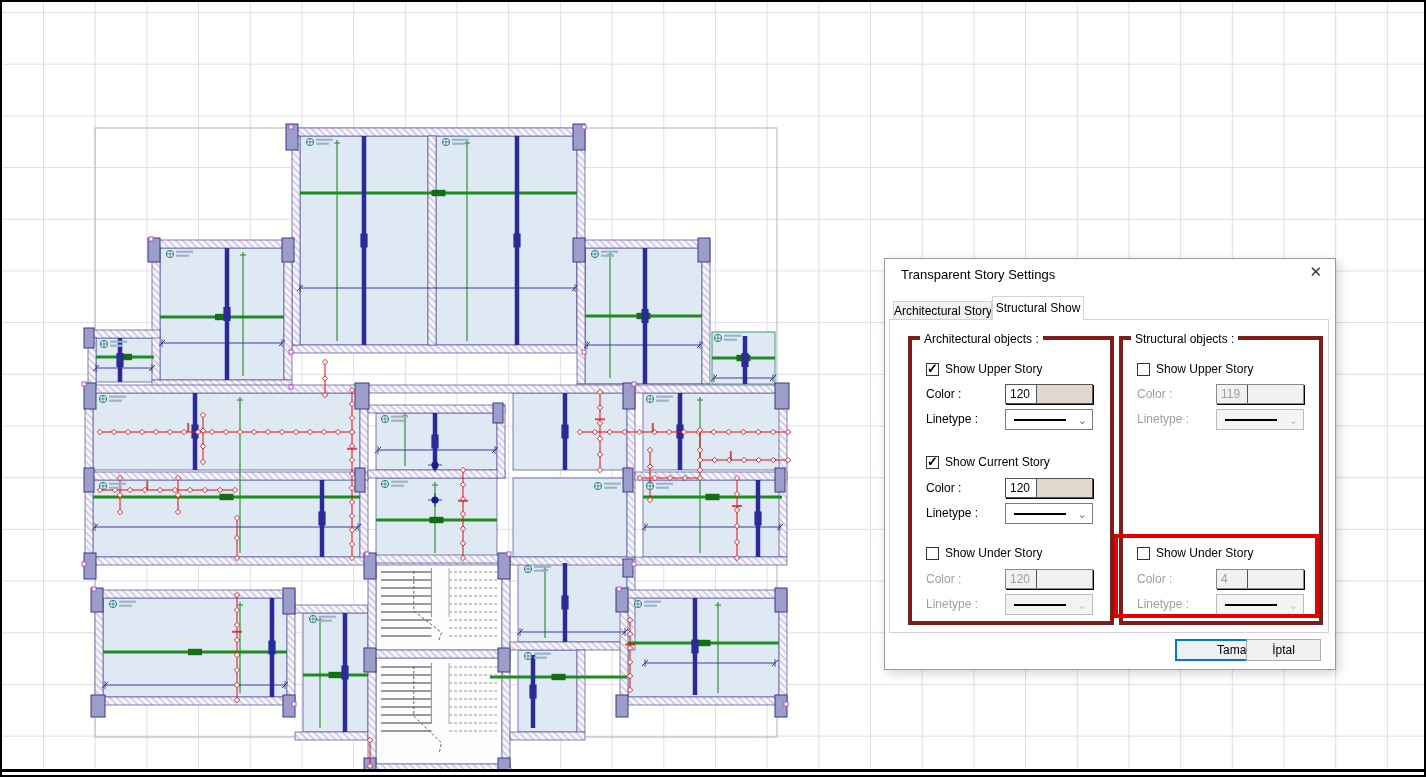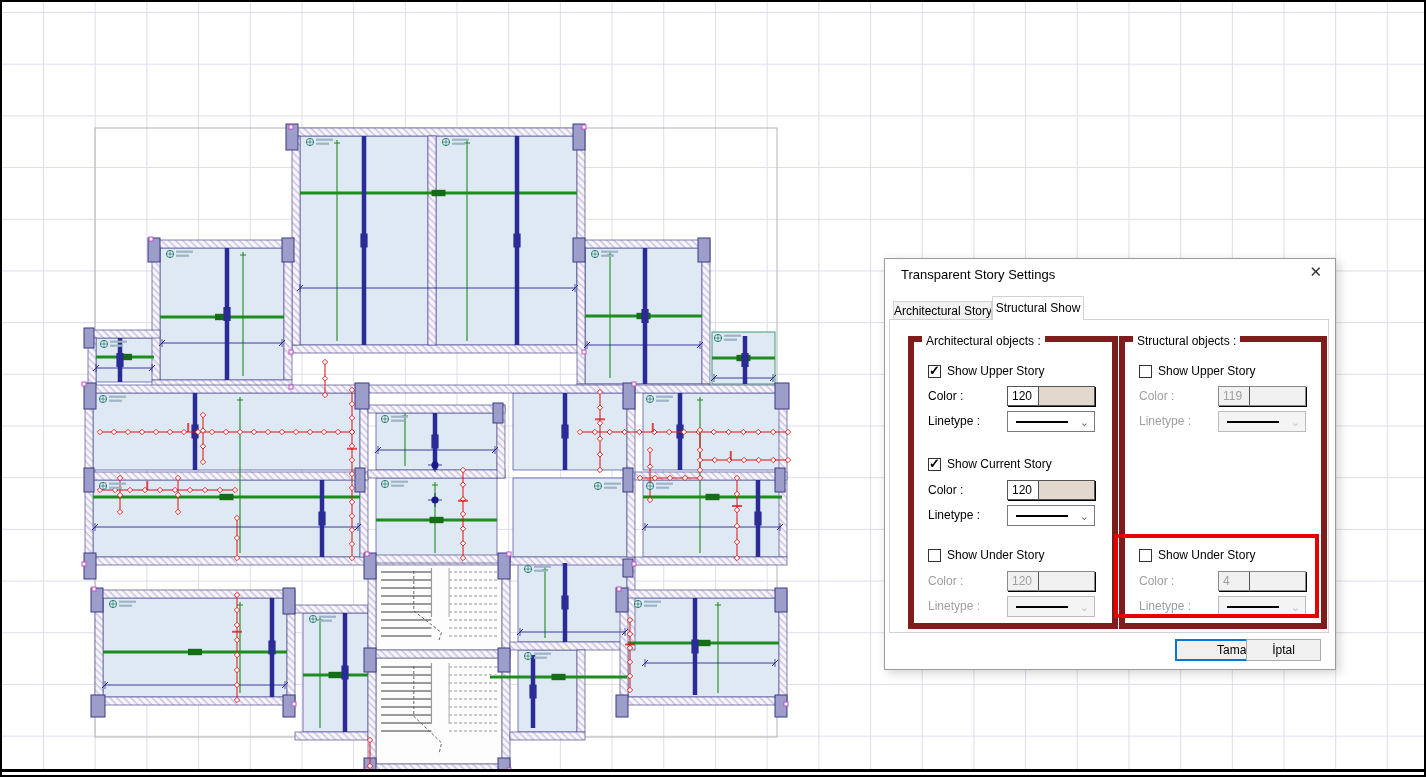--- a/index.html
+++ b/index.html
@@ -14,21 +14,21 @@
 
   
   .dialog{position:absolute;left:884px;top:258px;width:450px;height:410px;background:#fff;
     border:1px solid #9b9b9b;box-shadow:3px 3px 10px rgba(0,0,0,.18);font-size:12px;color:#000;z-index:10;}
   .dlg-title{position:absolute;left:16px;top:8px;font-size:13px;}
   .dlg-close{position:absolute;right:13px;top:5px;font-size:15px;color:#333;cursor:pointer;line-height:16px;}
   .tab{position:absolute;box-sizing:border-box;border:1px solid #d2d2d2;text-align:center;font-size:12px;white-space:nowrap;overflow:hidden;}
   .tab.inactive{left:8px;top:42px;width:99px;height:19px;background:#f1f1f1;line-height:18px;border-bottom:none;}
   .tab.active{left:107px;top:37px;width:92px;height:24px;background:#fff;border-bottom:none;line-height:22px;z-index:3;}
   .tab-panel{position:absolute;left:4px;top:60px;width:440px;height:314px;border:1px solid #d2d2d2;background:#fff;box-sizing:border-box;}
-  .grp{position:absolute;border:6px solid #7f1d1d;}
+  .grp{position:absolute;border:4px solid #7f1d1d;}
   .grp-title{position:absolute;top:-8px;left:8px;background:#fff;padding:0 4px;white-space:nowrap;}
   .cb{position:absolute;left:14px;width:13px;height:13px;border:1px solid #333;background:#fff;box-sizing:border-box;}
   .cb.checked::after{content:"✓";position:absolute;left:0px;top:-3px;font-size:13px;font-weight:bold;color:#000;}
   .cb-label{position:absolute;left:33px;white-space:nowrap;}
   .rowlbl{position:absolute;left:14px;white-space:nowrap;}
   .dis{color:#9f9f9f;}
   .cfield{position:absolute;left:93px;width:88px;height:20px;border:1px solid #555;box-shadow:1px 1px 0 #000;display:flex;box-sizing:border-box;background:#fff;}
   .cnum{width:31px;border-right:1px solid #555;background:#fff;line-height:18px;padding-left:4px;box-sizing:border-box;}
   .cfield.off .cnum{background:#f1f1f1;color:#9f9f9f;}
   .cfield.off{border-color:#8a8a8a;}

